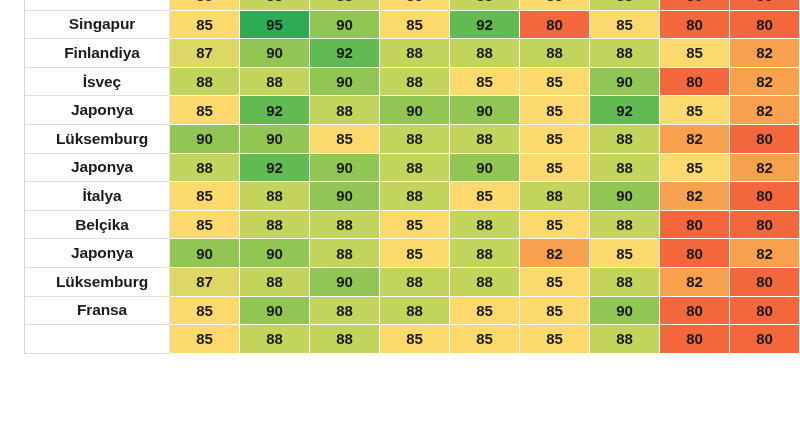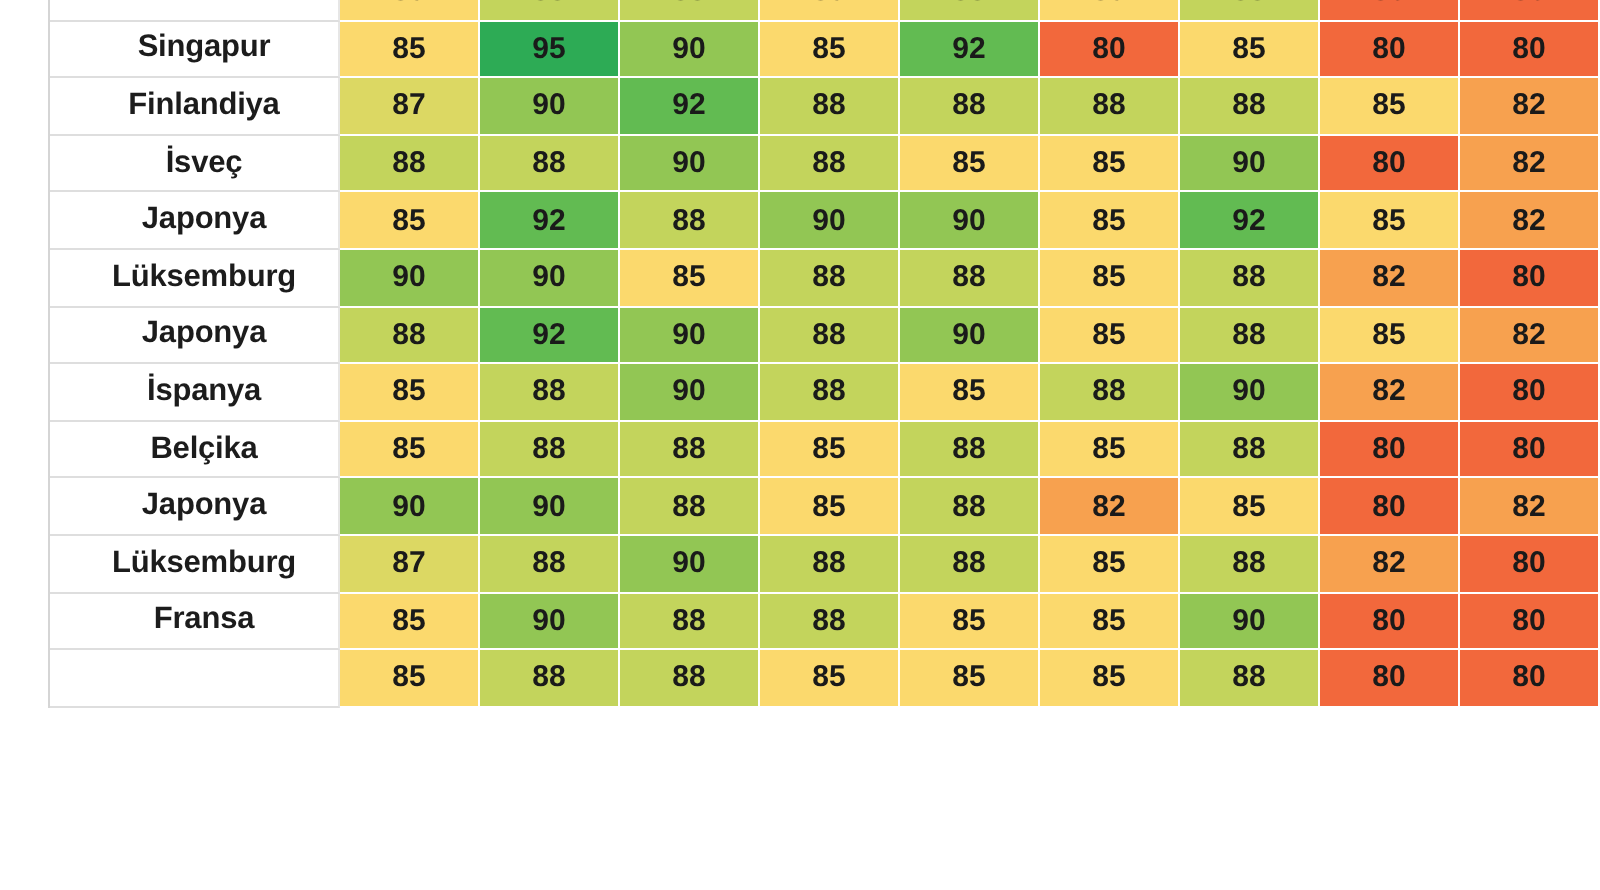--- a/index.html
+++ b/index.html
@@ -178,21 +178,21 @@
           <td class="data-cell" style="background: rgb(146, 198, 84);">90</td>
           <td class="data-cell" style="background: rgb(195, 212, 92);">88</td>
           <td class="data-cell" style="background: rgb(146, 198, 84);">90</td>
           <td class="data-cell" style="background: rgb(251, 217, 109);">85</td>
           <td class="data-cell" style="background: rgb(195, 212, 92);">88</td>
           <td class="data-cell" style="background: rgb(251, 217, 109);">85</td>
           <td class="data-cell" style="background: rgb(247, 161, 79);">82</td>
         </tr>
         <tr>
           <td class="gutter-cell"></td>
-          <td class="row-label">İspanya</td>
+          <td class="row-label">İtalya</td>
           <td class="data-cell" style="background: rgb(251, 217, 109);">85</td>
           <td class="data-cell" style="background: rgb(195, 212, 92);">88</td>
           <td class="data-cell" style="background: rgb(146, 198, 84);">90</td>
           <td class="data-cell" style="background: rgb(195, 212, 92);">88</td>
           <td class="data-cell" style="background: rgb(251, 217, 109);">85</td>
           <td class="data-cell" style="background: rgb(195, 212, 92);">88</td>
           <td class="data-cell" style="background: rgb(146, 198, 84);">90</td>
           <td class="data-cell" style="background: rgb(247, 161, 79);">82</td>
           <td class="data-cell" style="background: rgb(242, 104, 60);">80</td>
         </tr>

